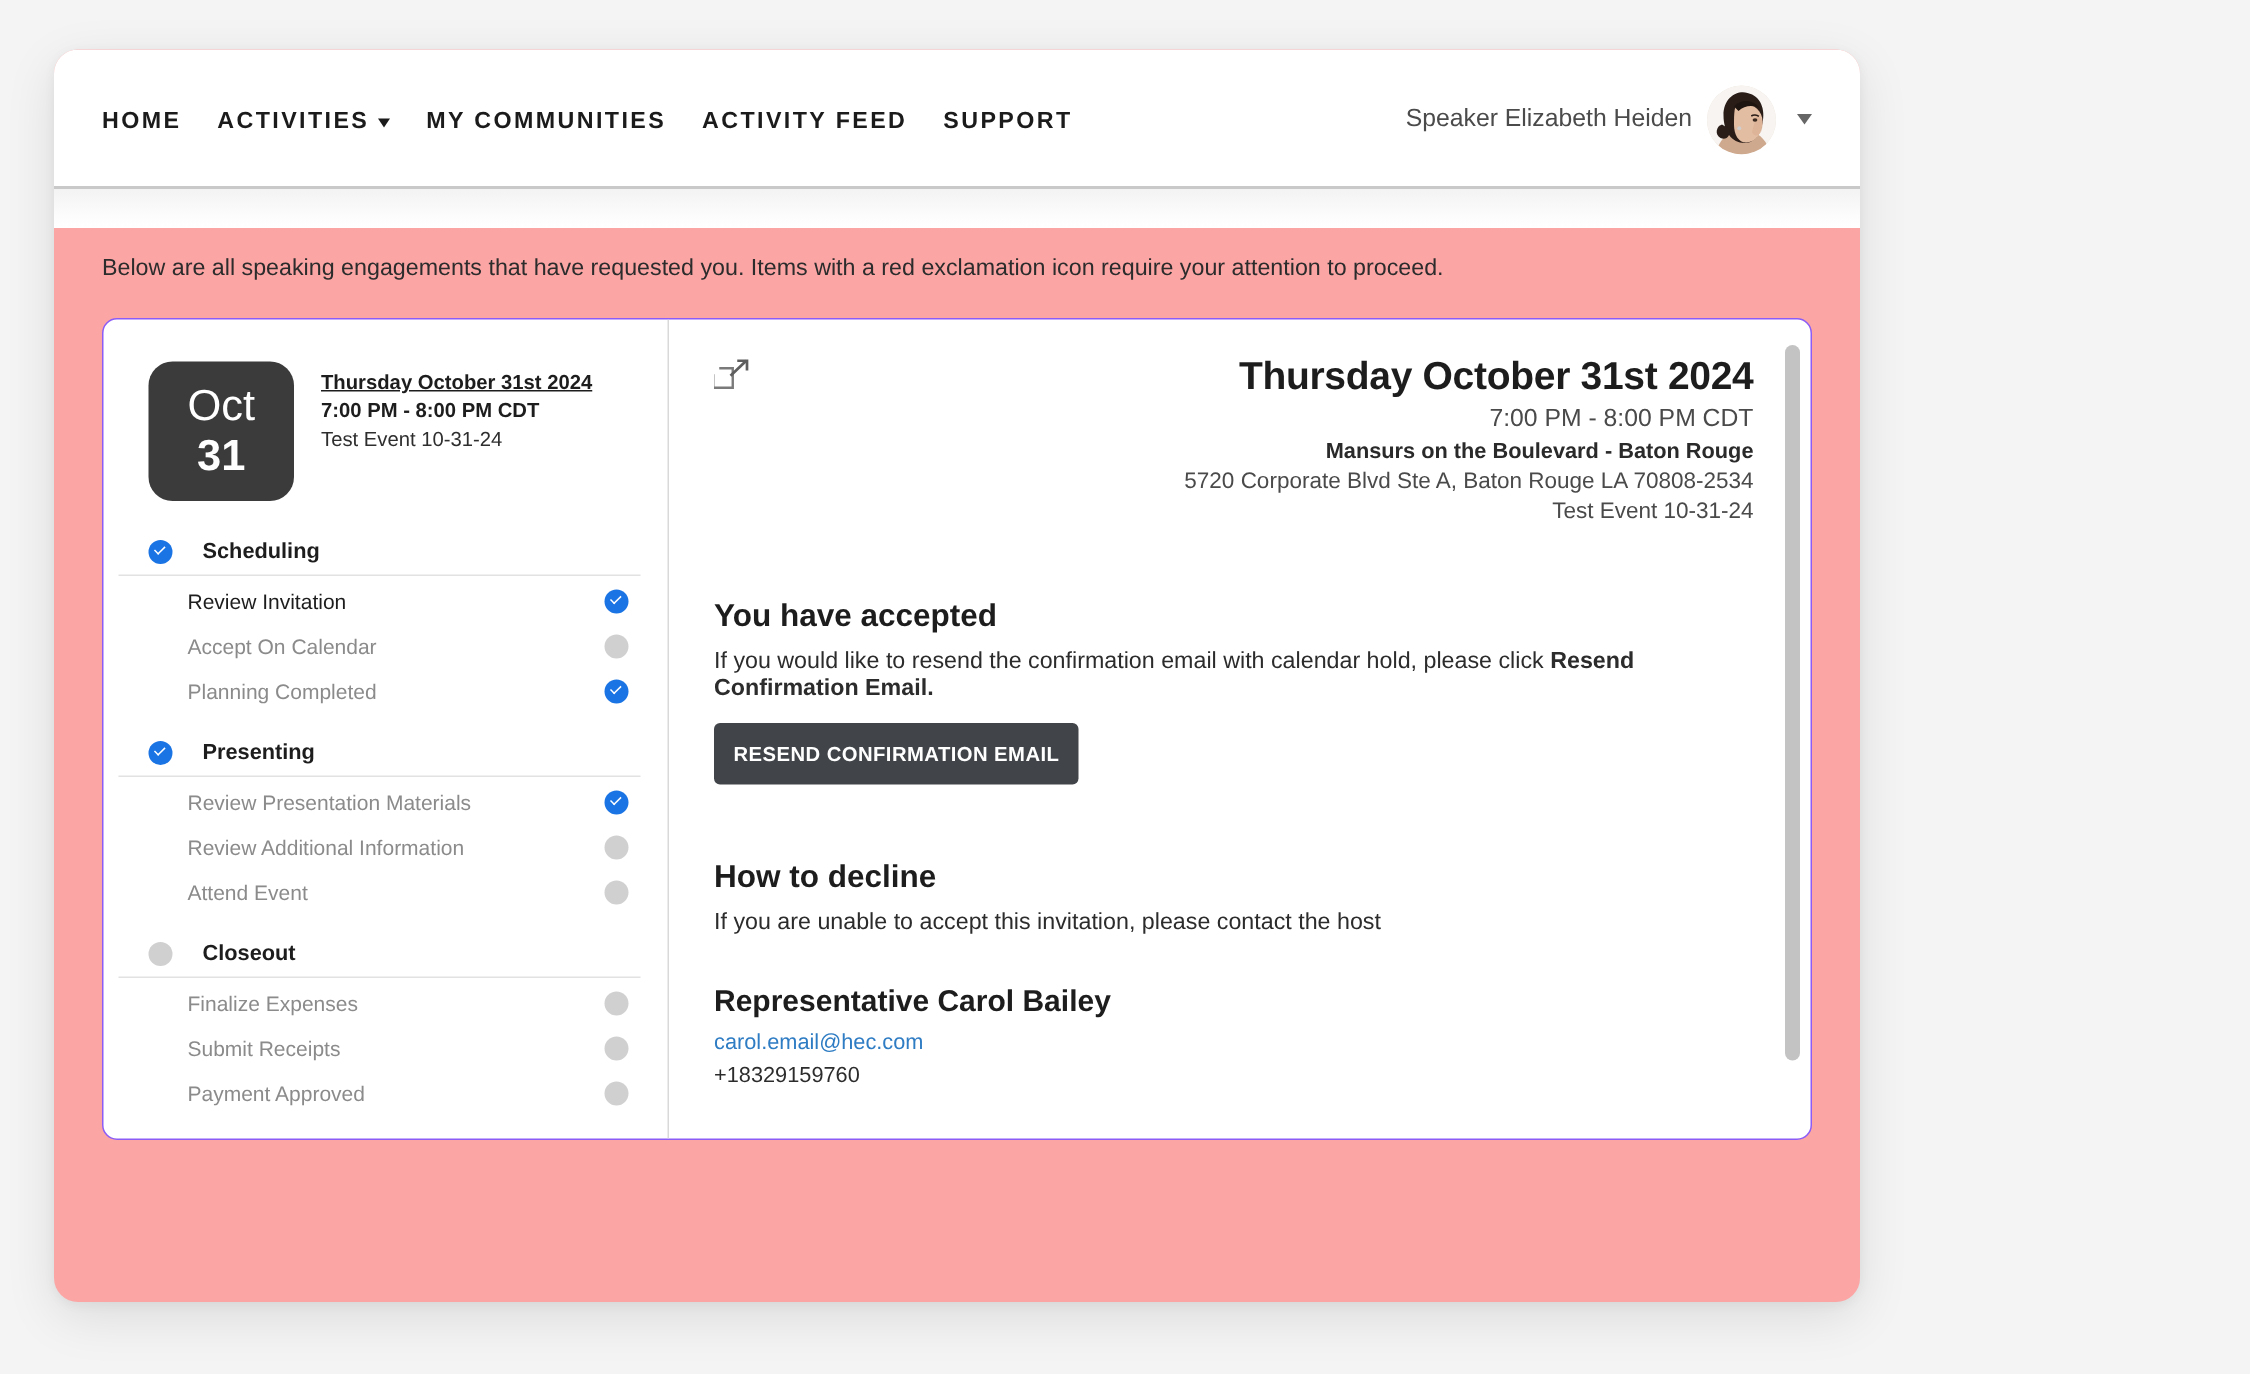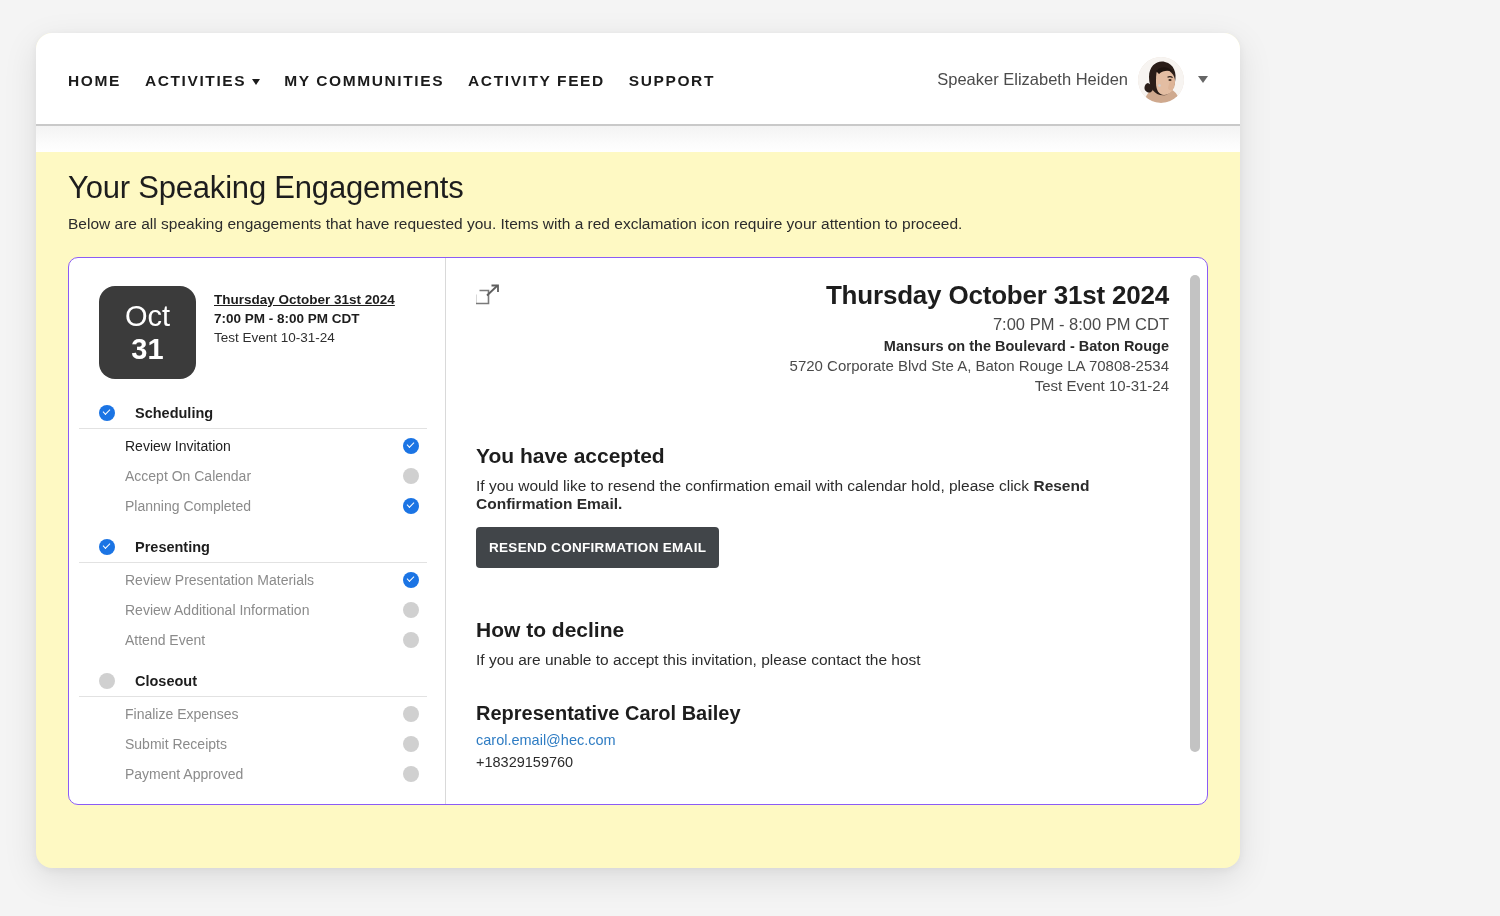--- a/index.html
+++ b/index.html
@@ -16,21 +16,21 @@
     -webkit-font-smoothing: antialiased;
   }
 
   
   .window {
     position: absolute;
     left: 36px;
     top: 33px;
     width: 1204px;
     height: 835px;
-    background: #fef9c3;
+    background: #fca5a5;
     border-radius: 16px;
     box-shadow: 0 10px 34px rgba(0,0,0,0.10), 0 2px 8px rgba(0,0,0,0.05);
     overflow: hidden;
   }
 
   
   .navbar {
     position: relative;
     height: 93px;
     background: #ffffff;
@@ -412,21 +412,20 @@
           </g>
         </svg>
       </span>
       <span class="user-caret"></span>
     </div>
   </div>
   <div class="nav-shadow"></div>
 
   <div class="page-body">
 
-    <div class="page-title">Your Speaking Engagements</div>
     <div class="page-sub">Below are all speaking engagements that have requested you. Items with a red exclamation icon require your attention to proceed.</div>
 
     <div class="engagement-card">
 
       <div class="timeline-col">
 
         <div class="event-head">
           <div class="date-badge">
             <span class="mon">Oct</span>
             <span class="day">31</span>

